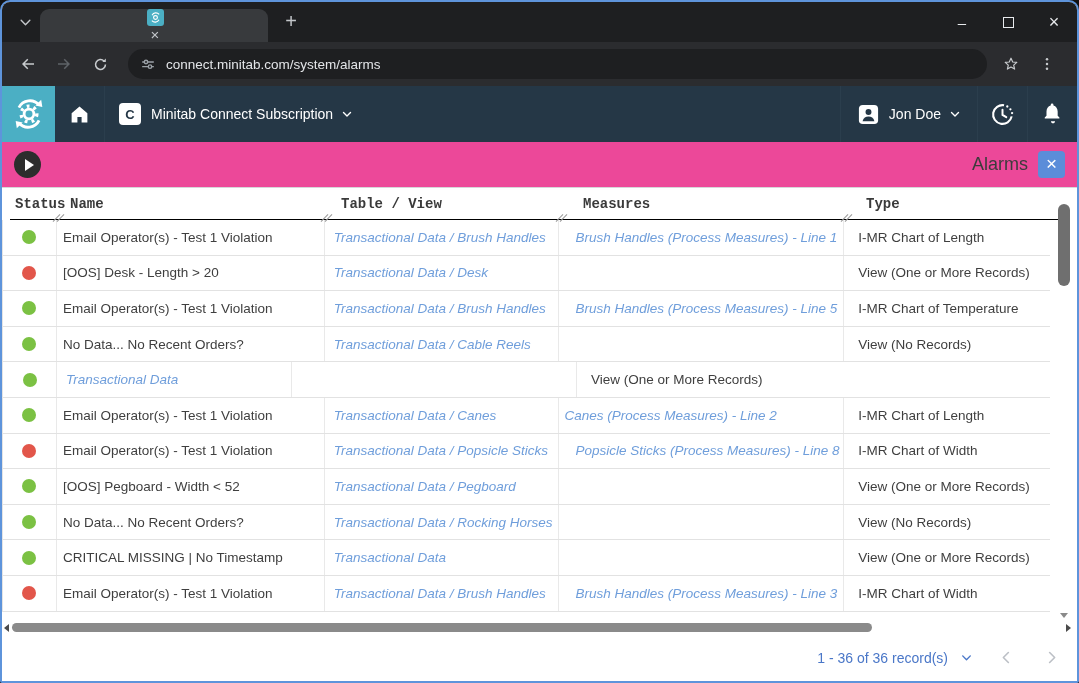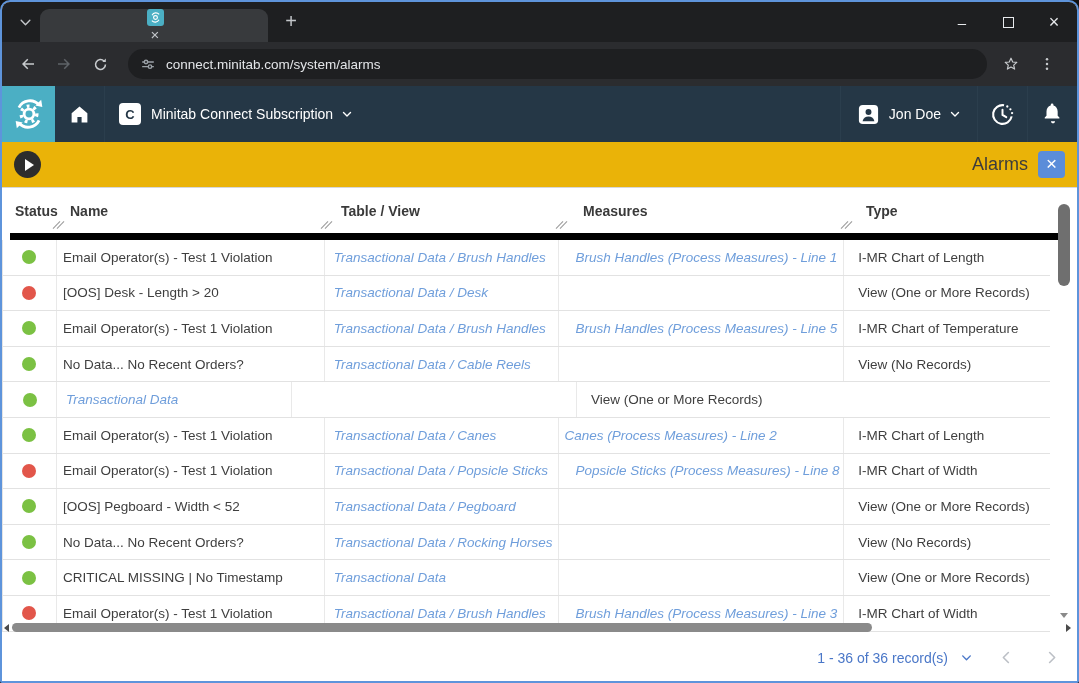--- a/index.html
+++ b/index.html
@@ -59,38 +59,38 @@
     font-weight:bold; font-size:13px; display:flex; align-items:center; justify-content:center; }
   .sub-label { color:#fff; font-size:14px; margin:0 8px 0 10px; }
   .navbar-right { margin-left:auto; display:flex; align-items:center; height:56px; }
   .user-menu { display:flex; align-items:center; padding:0 16px; height:56px;
     border-left:1px solid #33475577; cursor:pointer; }
   .user-name { color:#fff; font-size:14px; margin:0 8px 0 9px; }
   .nav-icon-btn { width:50px; height:56px; display:flex; align-items:center; justify-content:center;
     border-left:1px solid #33475577; cursor:pointer; }
 
   
-  .panel-header { height:46px; background:#eab308; border-bottom:1px solid #D6D7D9;
+  .panel-header { height:46px; background:#ec4899; border-bottom:1px solid #D6D7D9;
     display:flex; align-items:center; padding:0 12px; flex:0 0 46px; }
   .play-btn { width:27px; height:27px; border-radius:50%; background:#2D2D2D;
     display:flex; align-items:center; justify-content:center; cursor:pointer; }
   .play-tri { width:0; height:0; border-left:9px solid #fff; border-top:6px solid transparent;
     border-bottom:6px solid transparent; margin-left:3px; }
   .panel-title-wrap { margin-left:auto; display:flex; align-items:center; }
   .panel-title { font-size:18px; color:#3C3C3C; margin-right:10px; }
   .panel-close { width:27px; height:27px; background:#5B8DD9; border-radius:4px; color:#fff;
     font-size:19px; line-height:25px; text-align:center; cursor:pointer; }
 
   
   .table-area { flex:1; position:relative; background:#fff; overflow:hidden; }
   .col-status{ width:54px; } .col-name{ width:268px; } .col-tv{ width:235px; }
   .col-dash{ width:285px; } .col-type{ width:206px; }
 
-  .thead { display:flex; height:52px; margin-left:8px; border-bottom:7px solid #000000;
-    align-items:center; width:1048px; }
+  .thead { display:flex; height:32px; margin-left:8px; border-bottom:1px solid #000000;
+    align-items:center; width:1048px;font-family:Liberation Mono, monospace; }
   .th { font-size:14px; font-weight:bold; color:#3A3A3A; padding-left:6px; position:relative;
     height:44px; display:flex; align-items:center; cursor:pointer; }
   .resize-mark { position:absolute; right:1px; bottom:3px; width:10px; height:10px; cursor:col-resize; }
   .resize-mark::before, .resize-mark::after { content:""; position:absolute; top:0;
     width:1px; height:10px; background:#9a9a9a; transform:rotate(45deg); }
   .resize-mark::before { left:3px; } .resize-mark::after { left:7px; }
 
   .tbody { margin-left:0; width:1048px; border-left:1px solid #E4E4E4; }
   .tr { display:flex; height:35.6px; border-bottom:1px solid #E2E2E2; align-items:center;
     background:#fff; }

